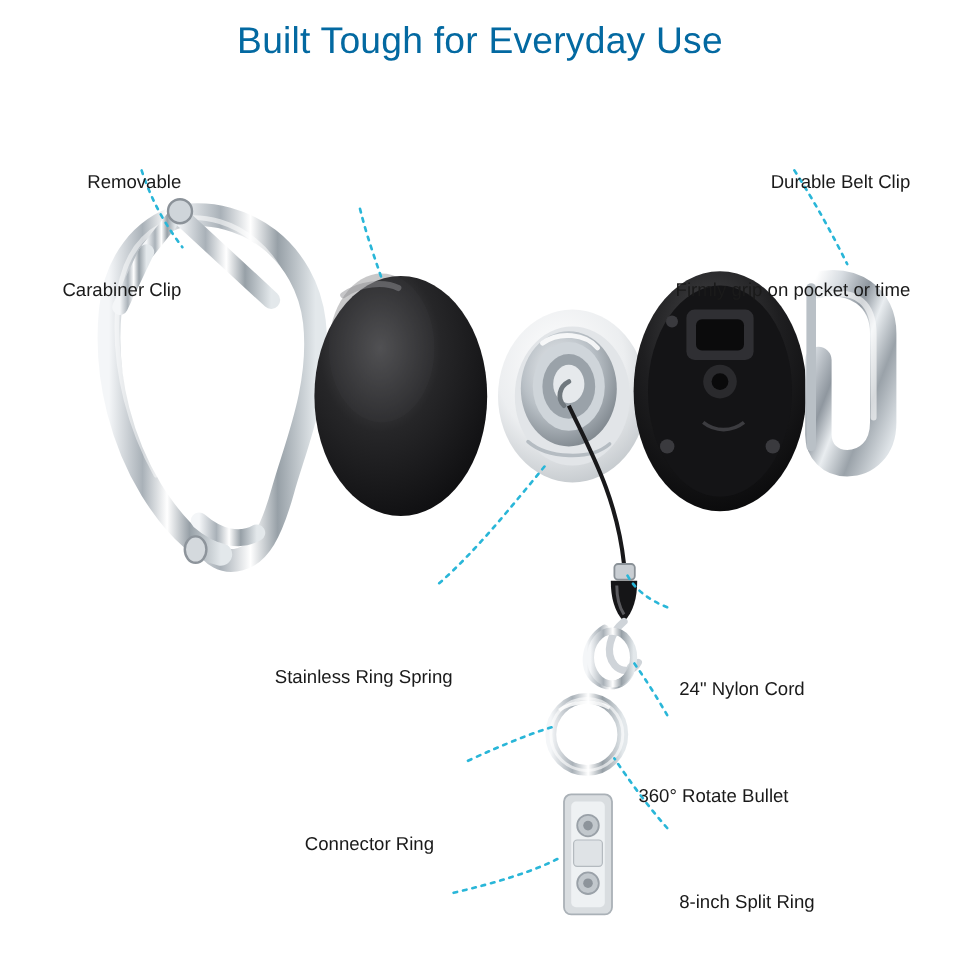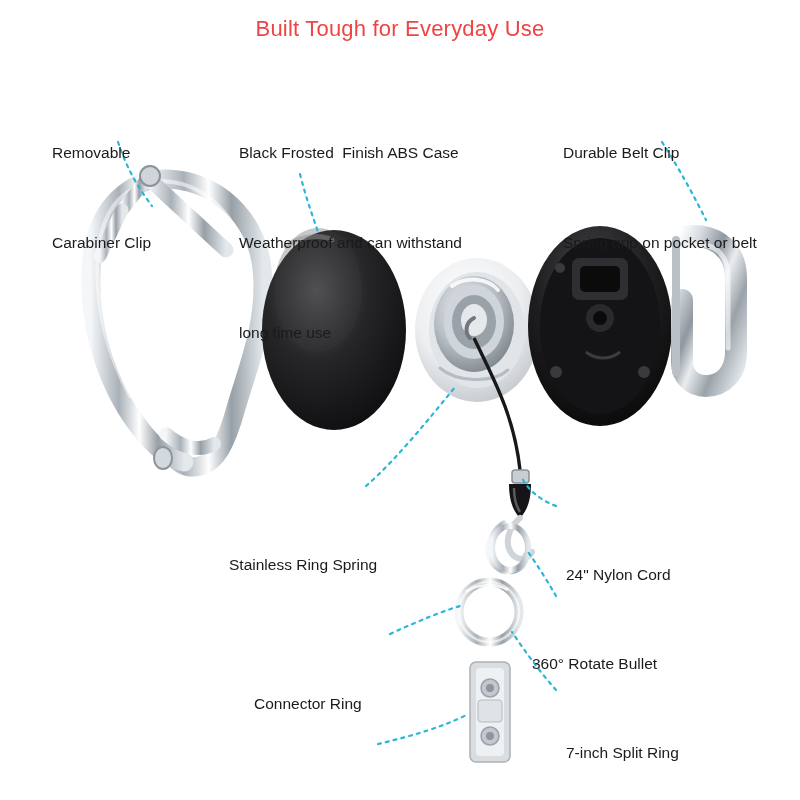--- a/index.html
+++ b/index.html
@@ -18,30 +18,31 @@
     position: relative;
     width: 800px;
     height: 800px;
   }
   .title {
     position: absolute;
     left: 0;
     top: 16px;
     width: 800px;
     text-align: center;
-    font-size: 22px;
-    color: #ef4444;
+    font-size: 31px;
+    color: #0369a1;
     letter-spacing: 0.2px;
   }
   .label {
     position: absolute;
     font-size: 15.5px;
     line-height: 30px;
     color: #1a1a1a;
     white-space: pre;
+    text-align: right;
   }
   svg.overlay {
     position: absolute;
     left: 0;
     top: 0;
     width: 800px;
     height: 800px;
     pointer-events: none;
   }
 </style>
@@ -186,49 +187,44 @@
       <path d="M556 690 C 540 672 524 650 512 632"></path>
       <path d="M378 744 C 412 736 446 726 468 714"></path>
     </g>
   </svg>
 
   <div class="label" style="left:52px; top:78px;">
     <div>Removable</div>
     <div>Carabiner Clip</div>
   </div>
 
-  <div class="label" style="left:239px; top:78px;">
-    <div>Black Frosted  Finish ABS Case</div>
-    <div>Weatherproof and can withstand</div>
-    <div>long time use</div>
-  </div>
 
   <div class="label" style="left:563px; top:78px;">
     <div>Durable Belt Clip</div>
-    <div>Spring grip on pocket or belt</div>
+    <div>Firmly grip on pocket or time</div>
   </div>
 
   <div class="label" style="left:229px; top:490px;">
     <div>Stainless Ring Spring</div>
   </div>
 
   <div class="label" style="left:566px; top:500px;">
     <div>24" Nylon Cord</div>
   </div>
 
   <div class="label" style="left:532px; top:589px;">
     <div>360° Rotate Bullet</div>
   </div>
 
   <div class="label" style="left:254px; top:629px;">
     <div>Connector Ring</div>
   </div>
 
   <div class="label" style="left:566px; top:678px;">
-    <div>7-inch Split Ring</div>
+    <div>8-inch Split Ring</div>
     
   </div>
 
   <div class="label" style="left:135px; top:742px;">
     
   </div>
 
 </div>
 
 </body></html>

